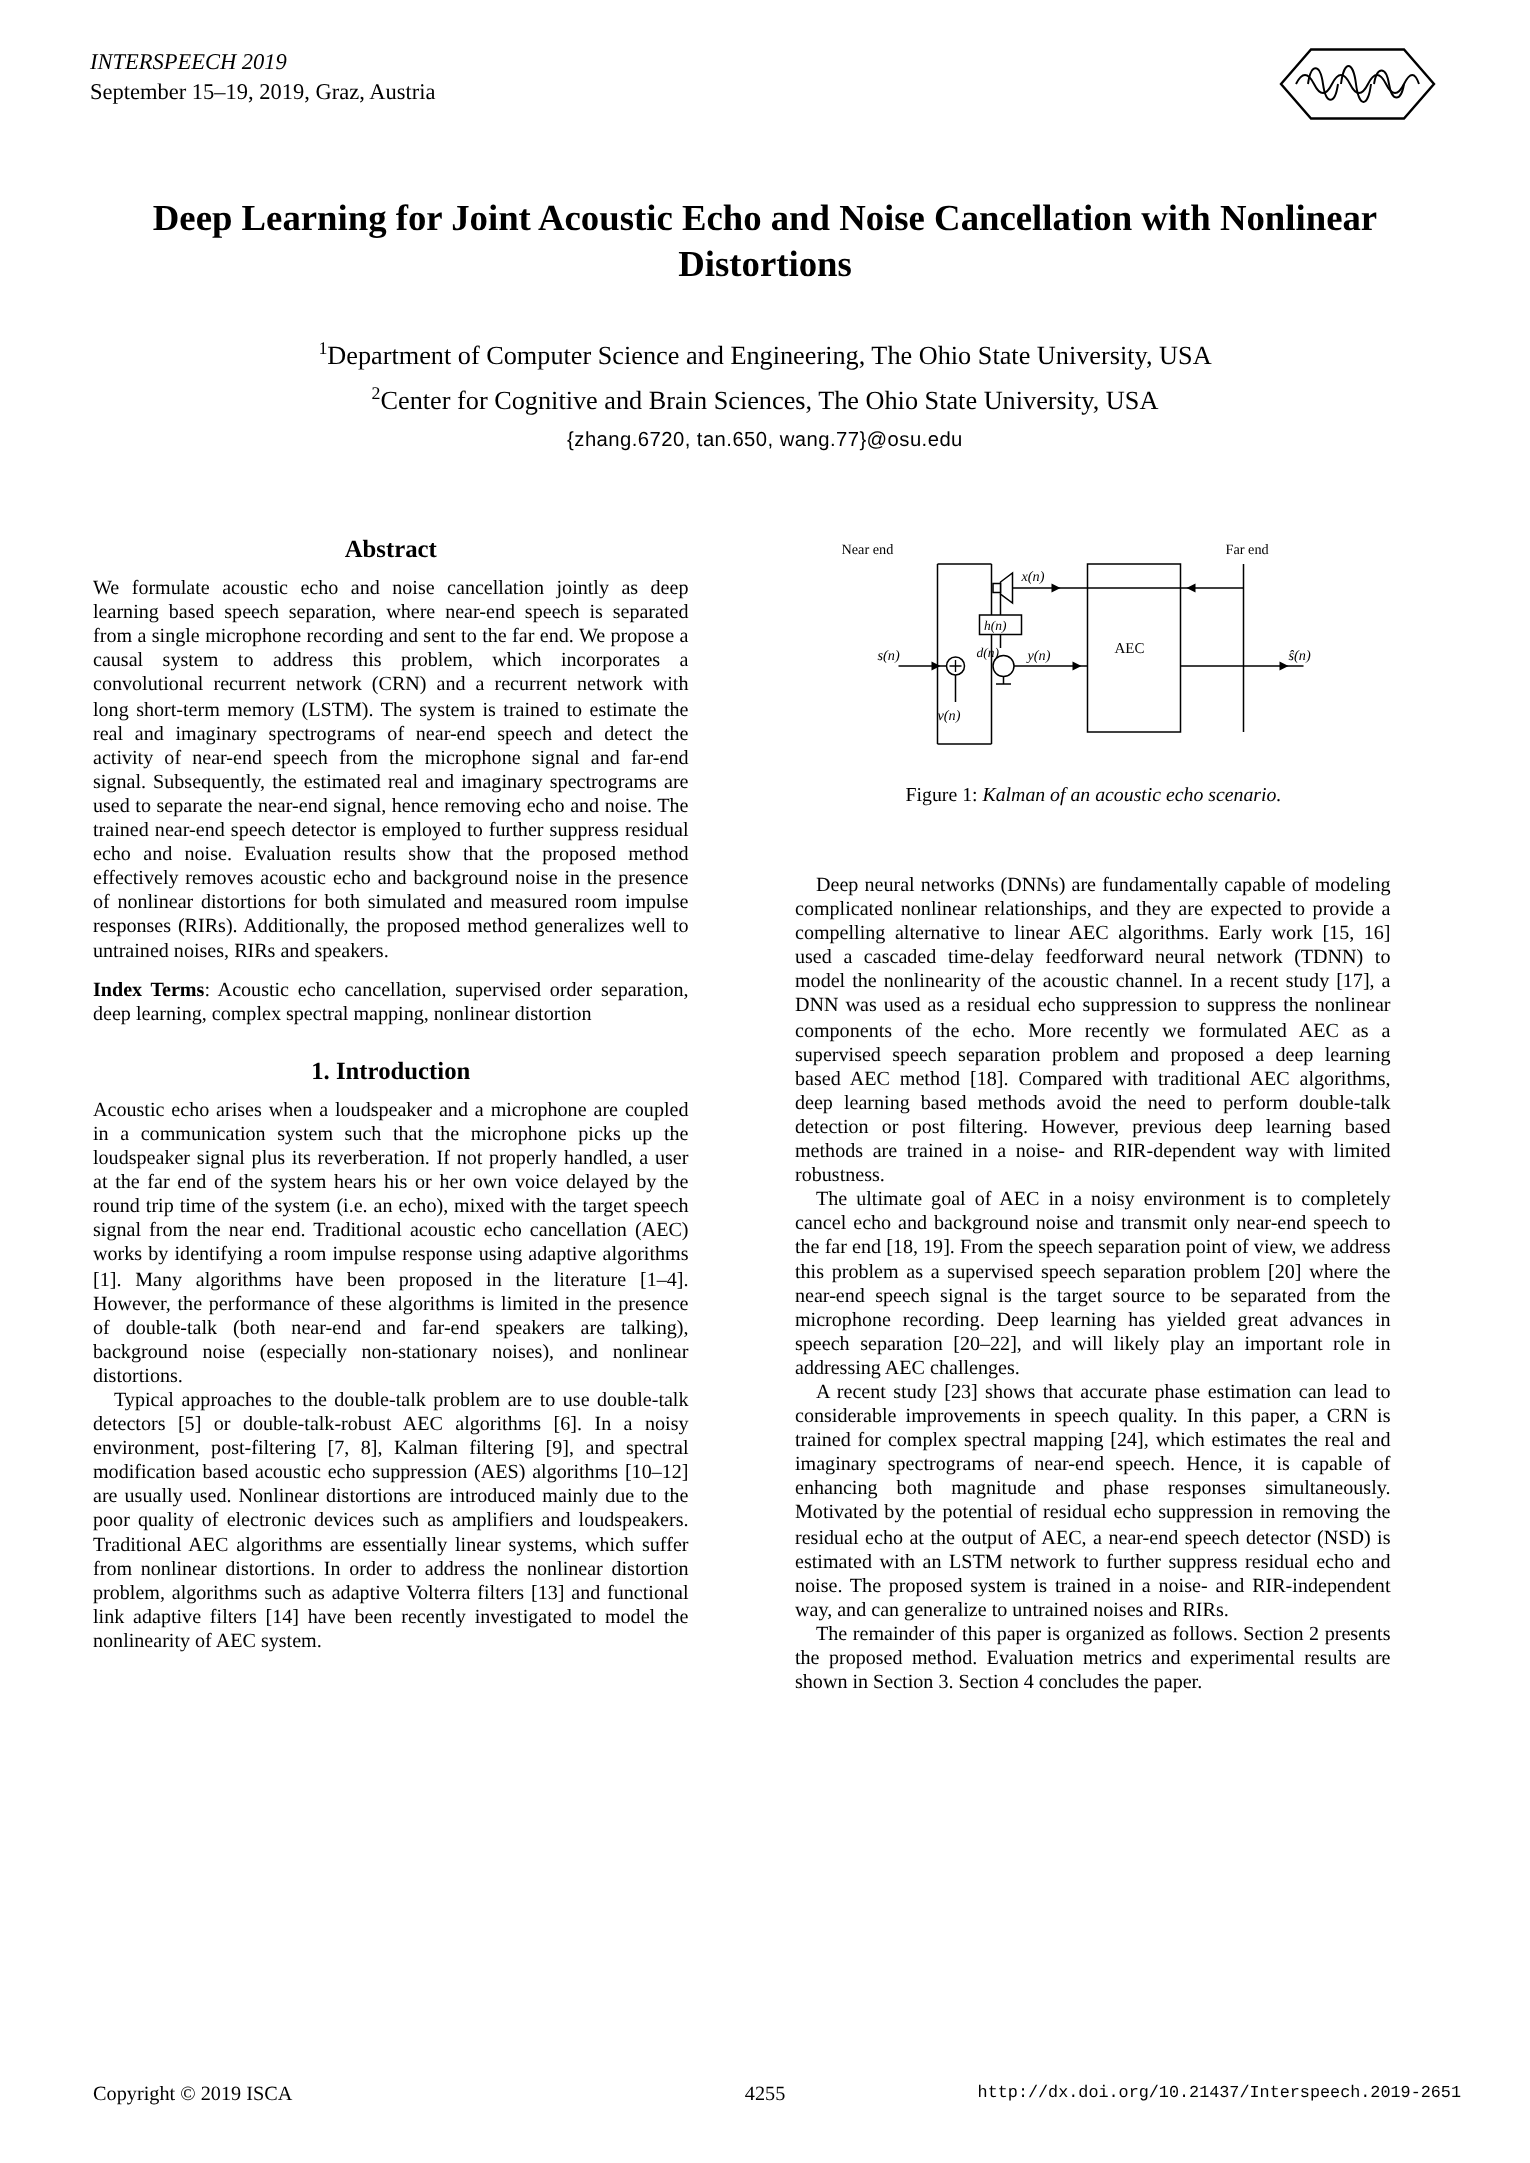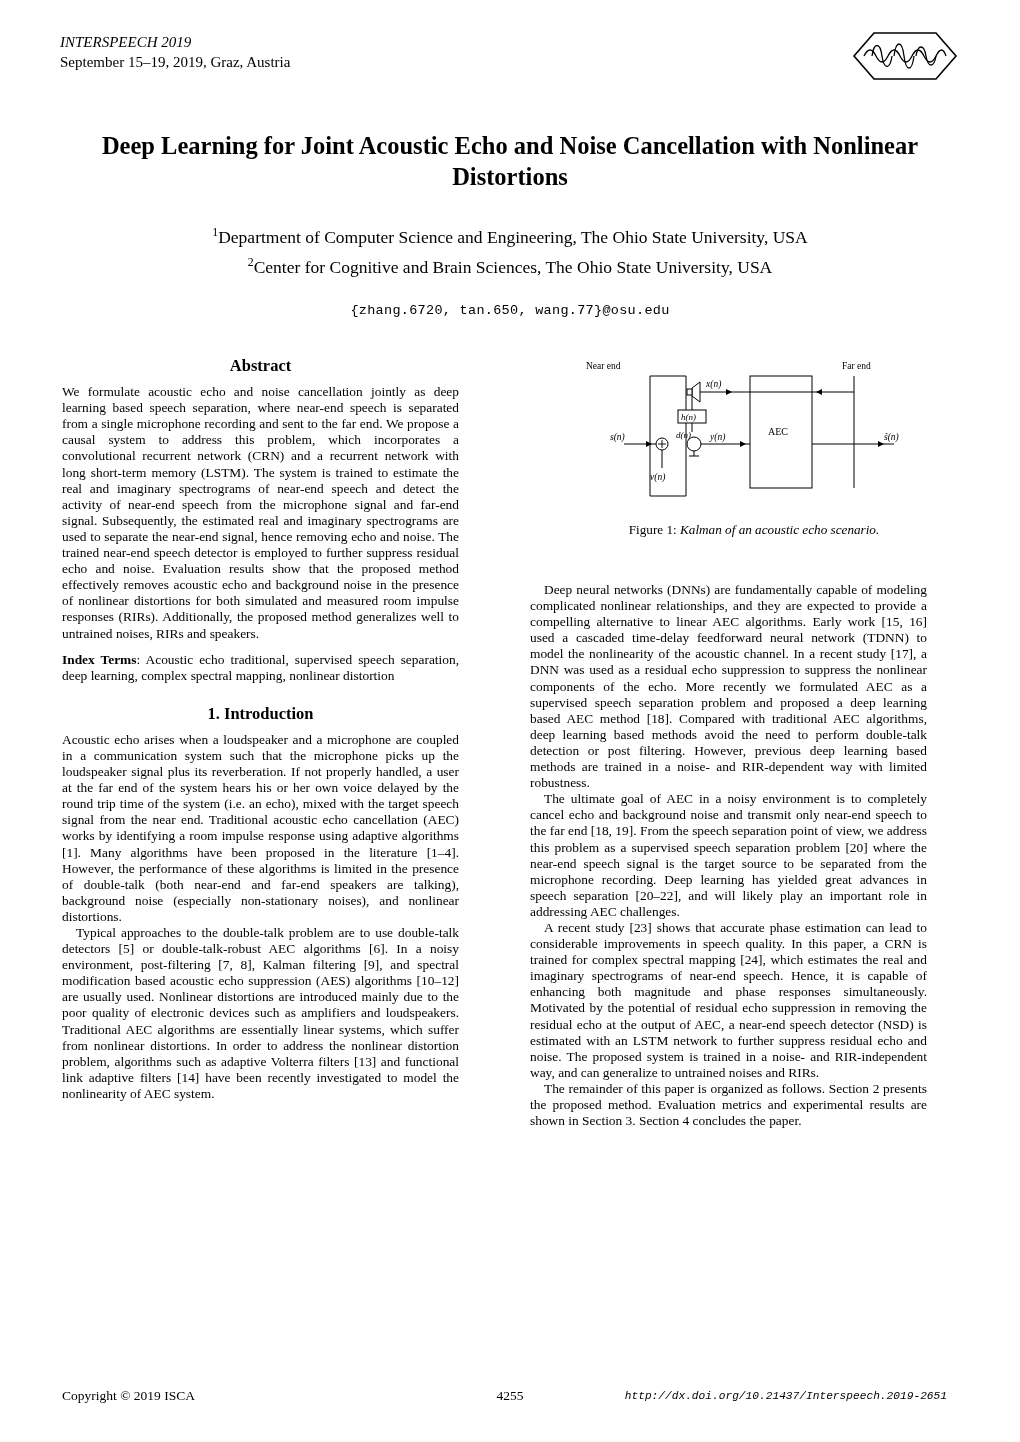--- a/index.html
+++ b/index.html
@@ -64,22 +64,22 @@
     font-size: 19px;
     font-style: italic;
     line-height: 26px;
   }
   .affil {
     margin-top: 28px;
     font-size: 17.5px;
     line-height: 25px;
   }
   .email {
-    margin-top: 18px;
-    font-family: Liberation Mono, monospace;
+    margin-top: 0;
+    font-family: Liberation Sans, sans-serif;
     font-size: 13.5px;
     letter-spacing: 0.3px;
   }
   sup { font-size: 0.68em; vertical-align: super; }
   
   .col {
     position: absolute;
     top: 358px;
     width: 397px;
     font-size: 13.4px;
@@ -103,21 +103,21 @@
   p {
     margin: 0;
     text-indent: 0;
   }
   p.ind { text-indent: 14px; }
   .idxterms { margin-top: 10px; }
   .idxterms b { font-weight: bold; }
   
   .figure {
     position: absolute;
-    left: 554px;
+    left: 529px;
     top: 358px;
     width: 400px;
   }
   .fig-canvas {
     position: relative;
     width: 400px;
     height: 150px;
   }
   .fig-caption {
     margin-top: 14px;
@@ -143,25 +143,24 @@
   .pageno {
     position: absolute;
     left: 0;
     top: 0;
     width: 1020px;
     text-align: center;
     font-size: 13.5px;
   }
   .doi {
     position: absolute;
-    right: 73px;
+    right: 46px;
     top: 2px;
     font-family: "Liberation Mono", monospace;
     font-size: 11.2px;
-    font-style: italic;
   }
 </style>
 </head>
 <body>
 
 <div class="page">
 
   <div class="header">
     <div class="conf">INTERSPEECH 2019</div>
     <div class="date">September 15–19, 2019, Graz, Austria</div>
@@ -192,21 +191,21 @@
       <div>
         <sup>2</sup><span>Center for Cognitive and Brain Sciences, The Ohio State University, USA</span>
       </div>
       <div class="email">{zhang.6720, tan.650, wang.77}@osu.edu</div>
     </div>
   </div>
 
   <div class="col col-left">
     <div class="sec-head">Abstract</div>
     <p>We formulate acoustic echo and noise cancellation jointly as deep learning based speech separation, where near-end speech is separated from a single microphone recording and sent to the far end. We propose a causal system to address this problem, which incorporates a convolutional recurrent network (CRN) and a recurrent network with long short-term memory (LSTM). The system is trained to estimate the real and imaginary spectrograms of near-end speech and detect the activity of near-end speech from the microphone signal and far-end signal. Subsequently, the estimated real and imaginary spectrograms are used to separate the near-end signal, hence removing echo and noise. The trained near-end speech detector is employed to further suppress residual echo and noise. Evaluation results show that the proposed method effectively removes acoustic echo and background noise in the presence of nonlinear distortions for both simulated and measured room impulse responses (RIRs). Additionally, the proposed method generalizes well to untrained noises, RIRs and speakers.</p>
-    <p class="idxterms"><b>Index Terms</b><span>: Acoustic echo traditional, supervised speech separation, deep learning, complex spectral mapping, nonlinear distortion</span></p>
+    <p class="idxterms"><b>Index Terms</b><span>: Acoustic echo cancellation, supervised order separation, deep learning, complex spectral mapping, nonlinear distortion</span></p>
 
     <div class="sec-head-2">1.  Introduction</div>
     <p>Acoustic echo arises when a loudspeaker and a microphone are coupled in a communication system such that the microphone picks up the loudspeaker signal plus its reverberation. If not properly handled, a user at the far end of the system hears his or her own voice delayed by the round trip time of the system (i.e. an echo), mixed with the target speech signal from the near end. Traditional acoustic echo cancellation (AEC) works by identifying a room impulse response using adaptive algorithms [1]. Many algorithms have been proposed in the literature [1–4]. However, the performance of these algorithms is limited in the presence of double-talk (both near-end and far-end speakers are talking), background noise (especially non-stationary noises), and nonlinear distortions.</p>
     <p class="ind">Typical approaches to the double-talk problem are to use double-talk detectors [5] or double-talk-robust AEC algorithms [6]. In a noisy environment, post-filtering [7, 8], Kalman filtering [9], and spectral modification based acoustic echo suppression (AES) algorithms [10–12] are usually used. Nonlinear distortions are introduced mainly due to the poor quality of electronic devices such as amplifiers and loudspeakers. Traditional AEC algorithms are essentially linear systems, which suffer from nonlinear distortions. In order to address the nonlinear distortion problem, algorithms such as adaptive Volterra filters [13] and functional link adaptive filters [14] have been recently investigated to model the nonlinearity of AEC system.</p>
   </div>
 
   <div class="figure">
     <div class="fig-canvas">
       <svg width="400" height="150" viewBox="0 0 400 150" xmlns="http://www.w3.org/2000/svg" font-family="Liberation Serif, serif">
 

